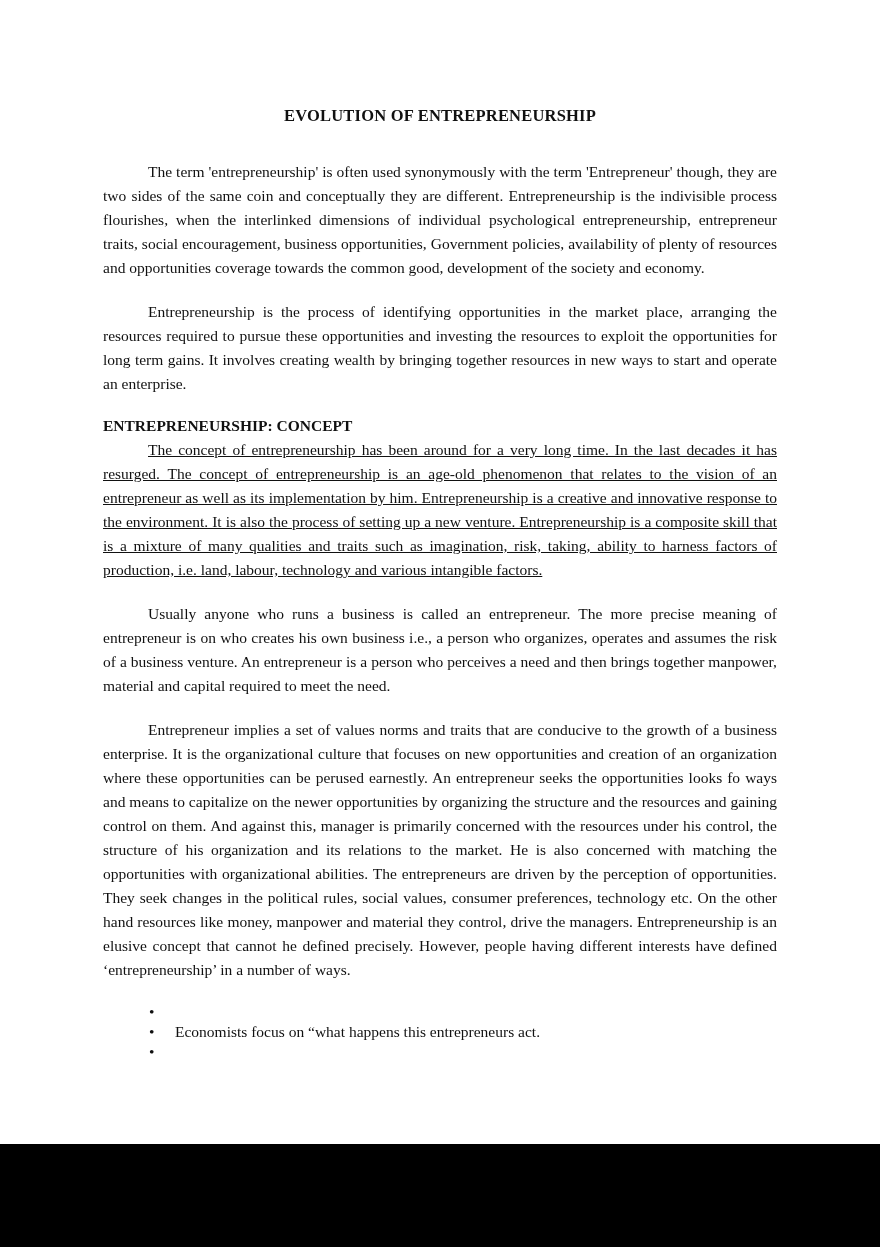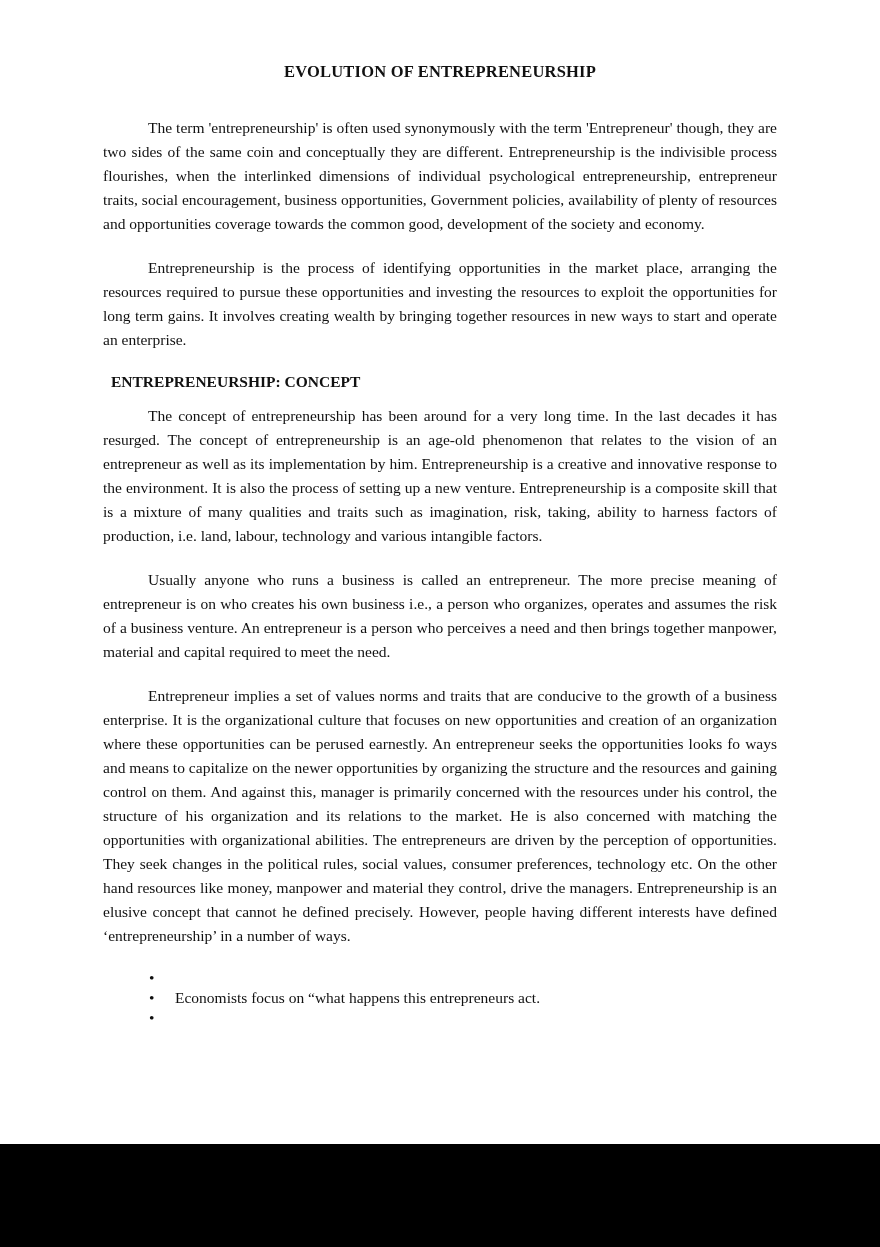--- a/index.html
+++ b/index.html
@@ -15,21 +15,21 @@
     overflow: hidden;
   }
   .page {
     position: absolute;
     top: 0;
     left: 0;
     width: 880px;
     height: 1144px;
     background: #ffffff;
     box-sizing: border-box;
-    padding: 63px 103px 0 103px;
+    padding: 107px 103px 0 103px;
     font-family: "Liberation Serif", "DejaVu Serif", serif;
     color: #111111;
   }
   .doc-title {
     font-size: 16.5px;
     line-height: 18px;
     font-weight: bold;
     text-align: center;
     letter-spacing: 0.2px;
     margin: 0 0 35px 0;
@@ -38,24 +38,25 @@
     font-size: 15.5px;
     line-height: 24px;
     text-align: justify;
     text-indent: 45px;
     margin: 0 0 20px 0;
   }
   .section-heading {
     font-size: 15.5px;
     line-height: 20px;
     font-weight: bold;
-    margin: 8px;
+    margin: 0;
   }
   .para.after-heading {
-    margin-top: 12px;
+    margin-top: 2px;
+    text-decoration: underline;
   }
   .bullet-list {
     margin: 0;
     padding: 0;
     list-style: none;
   }
   .bullet-item {
     display: flex;
     font-size: 15.5px;
     line-height: 20px;

